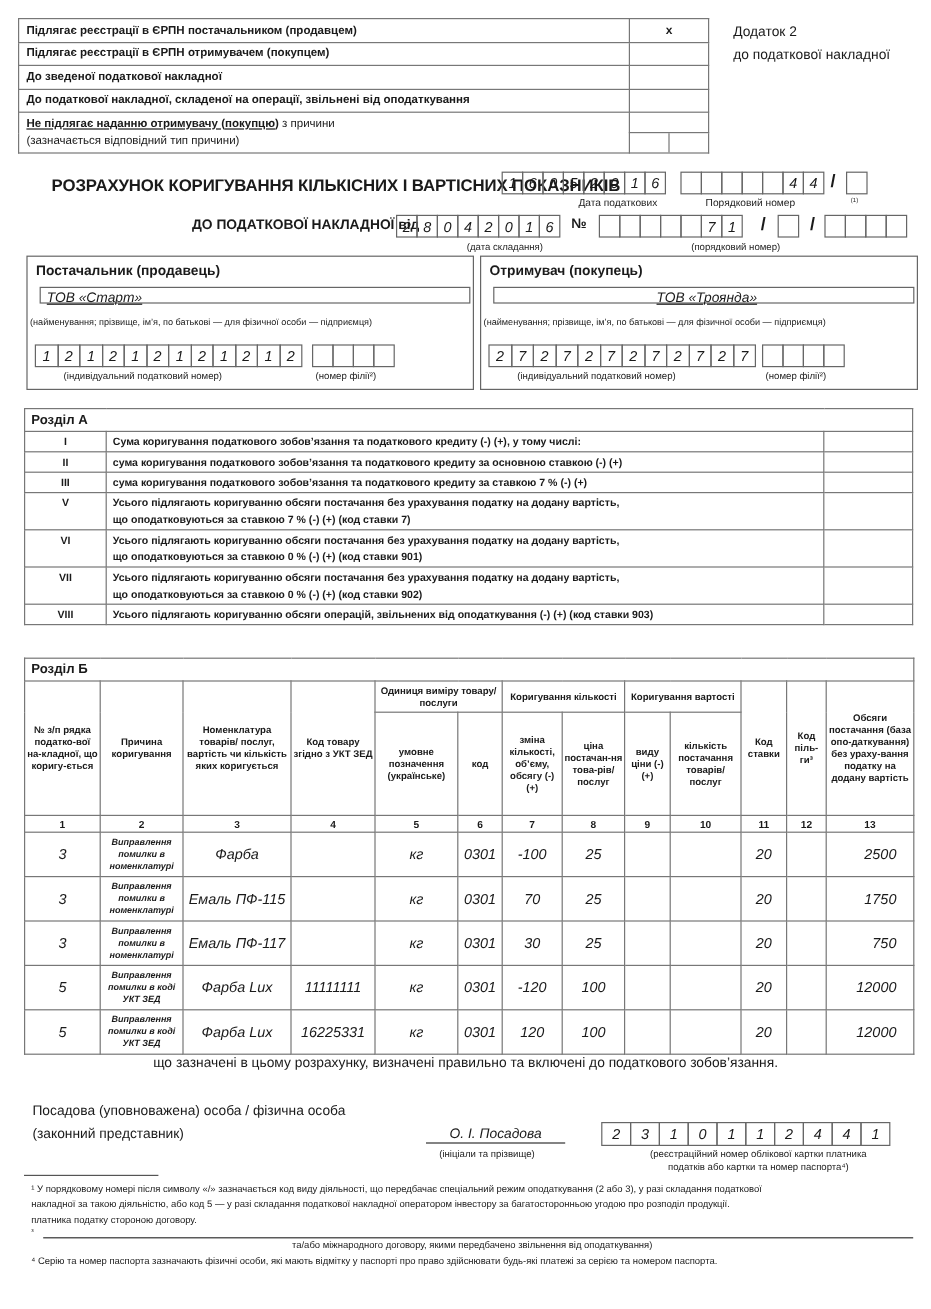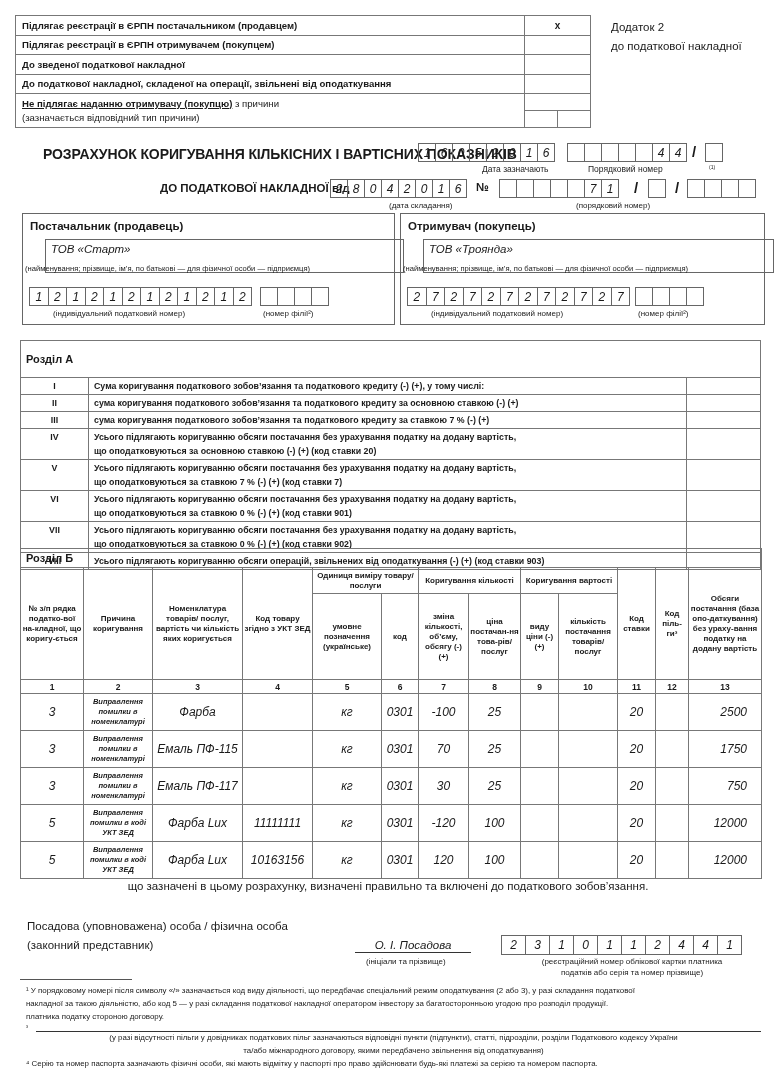--- a/index.html
+++ b/index.html
@@ -17,29 +17,29 @@
   .boxes span { width: 18px; height: 19px; border: 1px solid #666; margin-left: -1px;
                 font-style: italic; font-size: 12px; text-align: center; line-height: 18px; }
   .boxes.w20 span { width: 19.5px; }
   .caption { position: absolute; font-size: 8px; color: #222; white-space: nowrap; }
   .title1 { position: absolute; left: 27px; top: 146px; font-size: 14px; font-weight: bold; letter-spacing: -0.1px; margin-left: 16px; }
   .title2 { position: absolute; left: 160px; top: 182px; font-size: 11.5px; font-weight: bold; }
   .slash { position: absolute; font-size: 15px; font-weight: bold; }
   
   .party { position: absolute; top: 213px; height: 112px; border: 1px solid #666; }
   .party .ptitle { position: absolute; left: 7px; top: 6px; font-size: 11.5px; font-weight: bold; }
-  .party .pname { position: absolute; left: 22px; top: 25px; height: 34px; border: 1px solid #666;
-                  font-style: italic; font-size: 11.5px; padding-left: 5px; line-height: 18px; }
+  .party .pname { position: absolute; left: 10px; top: 25px; height: 14px; border: 1px solid #666;
+                  font-style: italic; font-size: 11.5px; padding-left: 5px; line-height: 18px; text-decoration: underline; }
   .party .pnote { position: absolute; left: 2px; top: 50px; font-size: 7.6px; white-space: nowrap; }
   
   #secA { position: absolute; left: 20px; top: 340px; width: 741px; border-collapse: collapse; }
   #secA td { border: 1px solid #777; font-size: 8.8px; font-weight: bold; padding: 1px 5px; line-height: 14px; }
   #secA td.num { width: 68px; text-align: center; }
   #secA td.val { width: 74px; }
-  #secA td.hdr { font-size: 11px; padding: 2px 5px; height: 37px; }
+  #secA td.hdr { font-size: 11px; padding: 2px 5px; height: 19px; }
   
   #secB { position: absolute; left: 20px; top: 548px; width: 741px; border-collapse: collapse; table-layout: fixed; }
   #secB td, #secB th { border: 1px solid #777; text-align: center; vertical-align: middle; }
   #secB th { font-size: 8px; font-weight: bold; line-height: 10px; padding: 1px; }
   #secB td.hdr { font-size: 11px; font-weight: bold; text-align: left; padding: 2px 5px; height: 19px; }
   #secB td.colnum { font-size: 8.5px; font-weight: bold; height: 14px; }
   #secB td.cell { font-style: italic; font-size: 12px; height: 37px; }
   #secB td.reason { font-style: italic; font-weight: bold; font-size: 7.5px; line-height: 10px; }
   .confirm { position: absolute; left: 0; width: 776px; top: 877px; text-align: center; font-size: 11.5px; line-height: 19px; }
   .official { position: absolute; left: 27px; top: 917px; font-size: 11.5px; line-height: 19px; }
@@ -99,21 +99,21 @@
 <div class="boxes" style="left:419px; top:143px;" id="calc-date">
     <span>1</span>
     <span>6</span>
     <span>0</span>
     <span>5</span>
     <span>2</span>
     <span>0</span>
     <span>1</span>
     <span>6</span>
   </div>
-<div class="caption" style="left:482px; top:164px; font-size:8.5px;">Дата зазначають</div>
+<div class="caption" style="left:482px; top:164px; font-size:8.5px;">Дата податкових</div>
 <div class="boxes" style="left:568px; top:143px;" id="calc-num">
     <span></span>
     <span></span>
     <span></span>
     <span></span>
     <span></span>
     <span>4</span>
     <span>4</span>
   </div>
 <div class="caption" style="left:588px; top:164px; font-size:8.5px;">Порядковий номер</div>
@@ -181,21 +181,21 @@
       <span></span>
       <span></span>
       <span></span>
       <span></span>
     </div>
   <div class="caption" style="left:240px; top:95px;">(номер філії²)</div>
 </div>
 
 <div class="party" style="left:400px; width:365px;">
   <div class="ptitle">Отримувач (покупець)</div>
-  <div class="pname" style="width:351px;">ТОВ «Троянда»</div>
+  <div class="pname" style="width:351px;text-align:center;">ТОВ «Троянда»</div>
   <div class="pnote">(найменування; прізвище, ім’я, по батькові — для фізичної особи — підприємця)</div>
   <div class="boxes w20" style="left:7px; top:73px;" id="buy-tax">
       <span>2</span>
       <span>7</span>
       <span>2</span>
       <span>7</span>
       <span>2</span>
       <span>7</span>
       <span>2</span>
       <span>7</span>
@@ -225,28 +225,20 @@
     <td class="val"></td>
   </tr>
   <tr>
     <td class="num">II</td>
     <td>сума коригування податкового зобов’язання та податкового кредиту за основною ставкою (-) (+)</td>
     <td class="val"></td>
   </tr>
   <tr>
     <td class="num">III</td>
     <td>сума коригування податкового зобов’язання та податкового кредиту за ставкою 7 % (-) (+)</td>
-    <td class="val"></td>
-  </tr>
-  <tr>
-    <td class="num" style="vertical-align:top;">IV</td>
-    <td>
-          <div>Усього підлягають коригуванню обсяги постачання без урахування податку на додану вартість,</div>
-          <div>що оподатковуються за основною ставкою (-) (+) (код ставки 20)</div>
-        </td>
     <td class="val"></td>
   </tr>
   <tr>
     <td class="num" style="vertical-align:top;">V</td>
     <td>
           <div>Усього підлягають коригуванню обсяги постачання без урахування податку на додану вартість,</div>
           <div>що оподатковуються за ставкою 7 % (-) (+) (код ставки 7)</div>
         </td>
     <td class="val"></td>
   </tr>
@@ -388,21 +380,21 @@
         <td class="cell"></td>
         <td class="cell"></td>
         <td class="cell">20</td>
         <td class="cell"></td>
         <td class="cell" style="text-align: right; padding-right: 14px;">12000</td>
       </tr>
       <tr>
         <td class="cell">5</td>
         <td class="cell reason">Виправлення помилки в коді УКТ ЗЕД</td>
         <td class="cell">Фарба Lux</td>
-        <td class="cell">10163156</td>
+        <td class="cell">16225331</td>
         <td class="cell">кг</td>
         <td class="cell">0301</td>
         <td class="cell">120</td>
         <td class="cell">100</td>
         <td class="cell"></td>
         <td class="cell"></td>
         <td class="cell">20</td>
         <td class="cell"></td>
         <td class="cell" style="text-align: right; padding-right: 14px;">12000</td>
       </tr>
@@ -425,28 +417,27 @@
     <span style="width: 25px; height: 20px;">1</span>
     <span style="width: 25px; height: 20px;">0</span>
     <span style="width: 25px; height: 20px;">1</span>
     <span style="width: 25px; height: 20px;">1</span>
     <span style="width: 25px; height: 20px;">2</span>
     <span style="width: 25px; height: 20px;">4</span>
     <span style="width: 25px; height: 20px;">4</span>
     <span style="width: 25px; height: 20px;">1</span>
   </div>
 <div class="caption" style="left:508px; top:957px; width:248px; text-align:center;">(реєстраційний номер облікової картки платника</div>
-<div class="caption" style="left:508px; top:968px; width:248px; text-align:center;">податків або серія та номер прізвище)</div>
+<div class="caption" style="left:508px; top:968px; width:248px; text-align:center;">податків або картки та номер паспорта⁴)</div>
 
 <div class="shortrule"></div>
 
 <div class="footnotes">
   <p>¹ У порядковому номері після символу «/» зазначається код виду діяльності, що передбачає спеціальний режим оподаткування (2 або 3), у разі складання податкової</p>
   <p>накладної за такою діяльністю, або код 5 — у разі складання податкової накладної оператором інвестору за багатосторонньою угодою про розподіл продукції.</p>
   <p>платника податку стороною договору.</p>
   <div style="position:relative;">
     <span style="position:absolute; left:0; top:-2px; font-size:6px;">³</span>
     <div class="fn-line"></div>
   </div>
-  <p class="fn-center">(у разі відсутності пільги у довідниках податкових пільг зазначаються відповідні пункти (підпункти), статті, підрозділи, розділи Податкового кодексу України</p>
   <p class="fn-center">та/або міжнародного договору, якими передбачено звільнення від оподаткування)</p>
   <p>⁴ Серію та номер паспорта зазначають фізичні особи, які мають відмітку у паспорті про право здійснювати будь-які платежі за серією та номером паспорта.</p>
 </div>
 
 </body></html>

